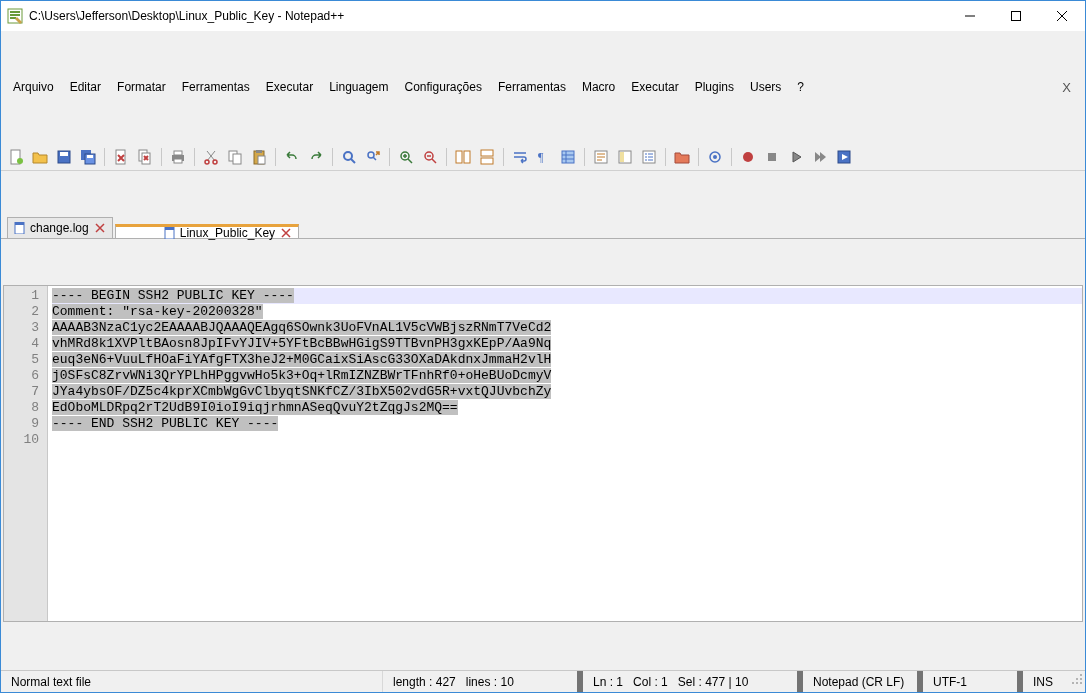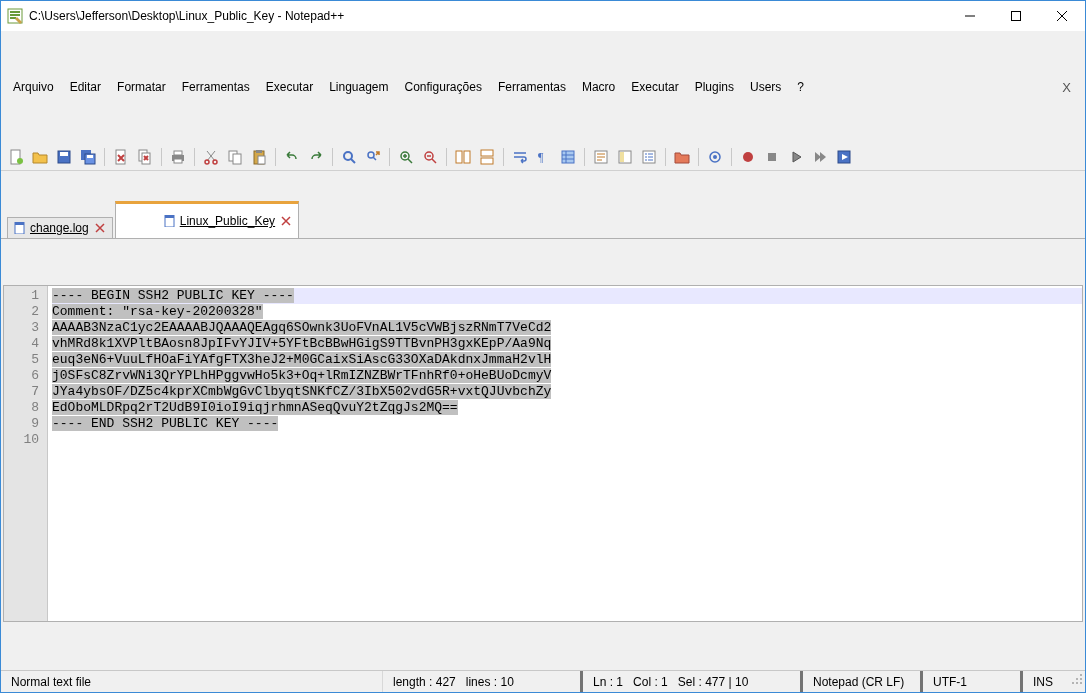--- a/index.html
+++ b/index.html
@@ -14,35 +14,35 @@
   
   .menubar { height: 20px; background: #f0f0f0; display: flex; align-items: center; padding: 0 4px; }
   .menubar .menuitem { padding: 2px 8px; color: #000; font-size: 12px; }
   .menubar .menu-spacer { flex: 1; }
   .menubar .close-x { padding: 2px 10px; font-size: 13px; color: #555; }
   
   .toolbar { height: 28px; background: #f0f0f0; display: flex; align-items: center; padding: 2px 4px; gap: 2px; border-bottom: 1px solid #d0d0d0; }
   .tbtn { width: 22px; height: 22px; display: flex; align-items: center; justify-content: center; border-radius: 2px; }
   .tsep { width: 1px; height: 18px; background: #c8c8c8; margin: 0 3px; }
   
-  .tabbar { height: 22px; background: #f0f0f0; display: flex; align-items: flex-end; padding-left: 6px; border-bottom: 1px solid #b0b0b0; text-decoration: underline; }
+  .tabbar { height: 22px; background: #f0f0f0; display: flex; align-items: flex-end; padding-left: 6px; border-bottom: 1px solid #b0b0b0; }
   .tab { height: 21px; display: flex; align-items: center; padding: 0 6px; font-size: 12px; border: 1px solid #b0b0b0; border-bottom: none; margin-right: 2px; background: #e8e8e8; position: relative; }
-  .tab.active { background: #fff; border-top: 3px solid #e8a33d; padding-top:0; height:37px; z-index:2;padding-left:48px; }
+  .tab.active { background: #fff; border-top: 3px solid #e8a33d; padding-top:0; height:14px; z-index:2;padding-left:48px; }
   .tab .tab-icon { width: 12px; height: 12px; margin-right: 4px; }
   .tab .tab-close { width:12px; height:12px; margin-left:5px; display:flex;align-items:center;justify-content:center;}
   
   .editor-wrap { flex: 1; display: flex; background: #fff; border: 1px solid #b0b0b0; margin: 0 2px 2px 2px; }
   .gutter { width: 44px; background: #e4e4e4; border-right: 1px solid #c8c8c8; font-family: "Courier New", monospace; font-size: 13px; color: #808080; text-align: right; padding-right: 8px; padding-top: 2px; line-height: 16px; }
   .editor { flex: 1; font-family: "Courier New", monospace; font-size: 13px; color: #000; padding: 2px 0 16px 4px; white-space: pre; line-height: 16px; }
   .editor .line { height:16px; }
   .editor .line.current { background: #e8e8ff; }
   .editor .sel { background: #c0c0c0; }
   
   .statusbar { height: 22px; background: #f0f0f0; border-top: 1px solid #c8c8c8; display: flex; align-items: flex-start; font-size: 12px; color: #000; }
-  .statusbar .cell { padding: 0 10px; border-right: 3px solid #737373; height: 100%; display:flex; align-items:center; }
+  .statusbar .cell { padding: 0 10px; border-right: 6px solid #737373; height: 100%; display:flex; align-items:center; }
   .statusbar .cell.flex { flex:1; border-right:1px solid #d8d8d8; }
   .statusbar .grip { width:18px; display:flex; align-items:flex-end; justify-content:flex-end; padding:2px; color:#a0a0a0;}
 </style>
 </head>
 <body>
 
 <div class="window">
 
   <div class="titlebar">
     <span class="icon-app">

